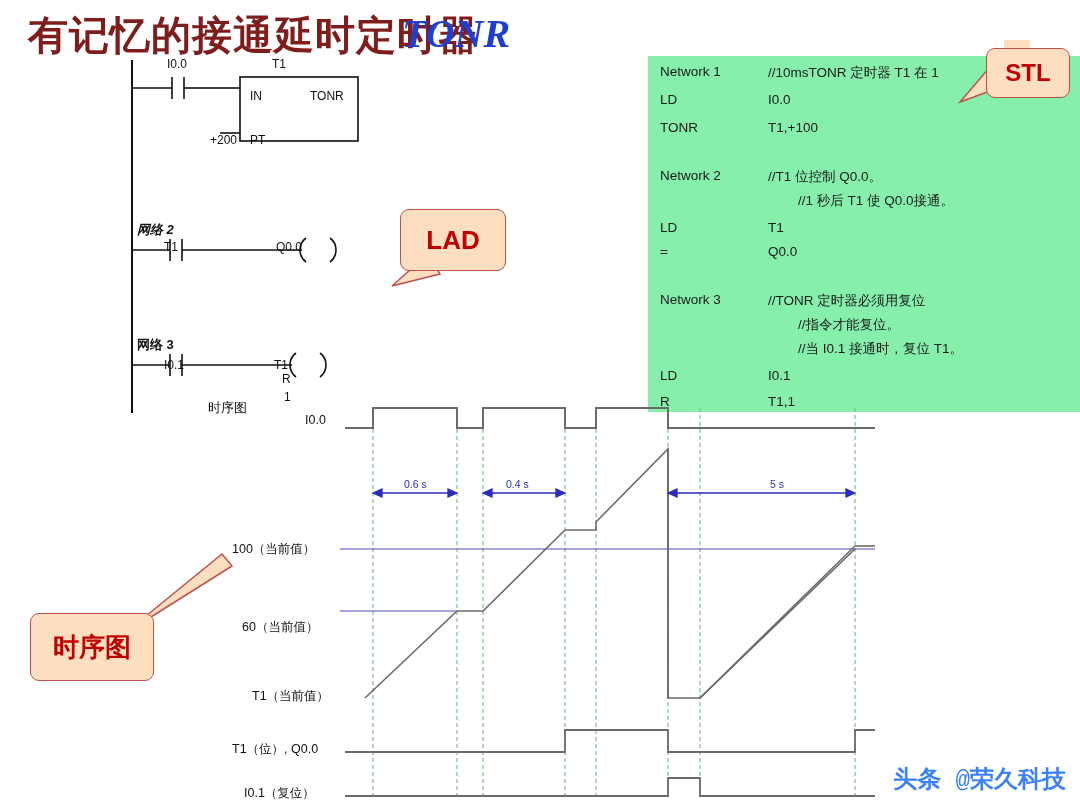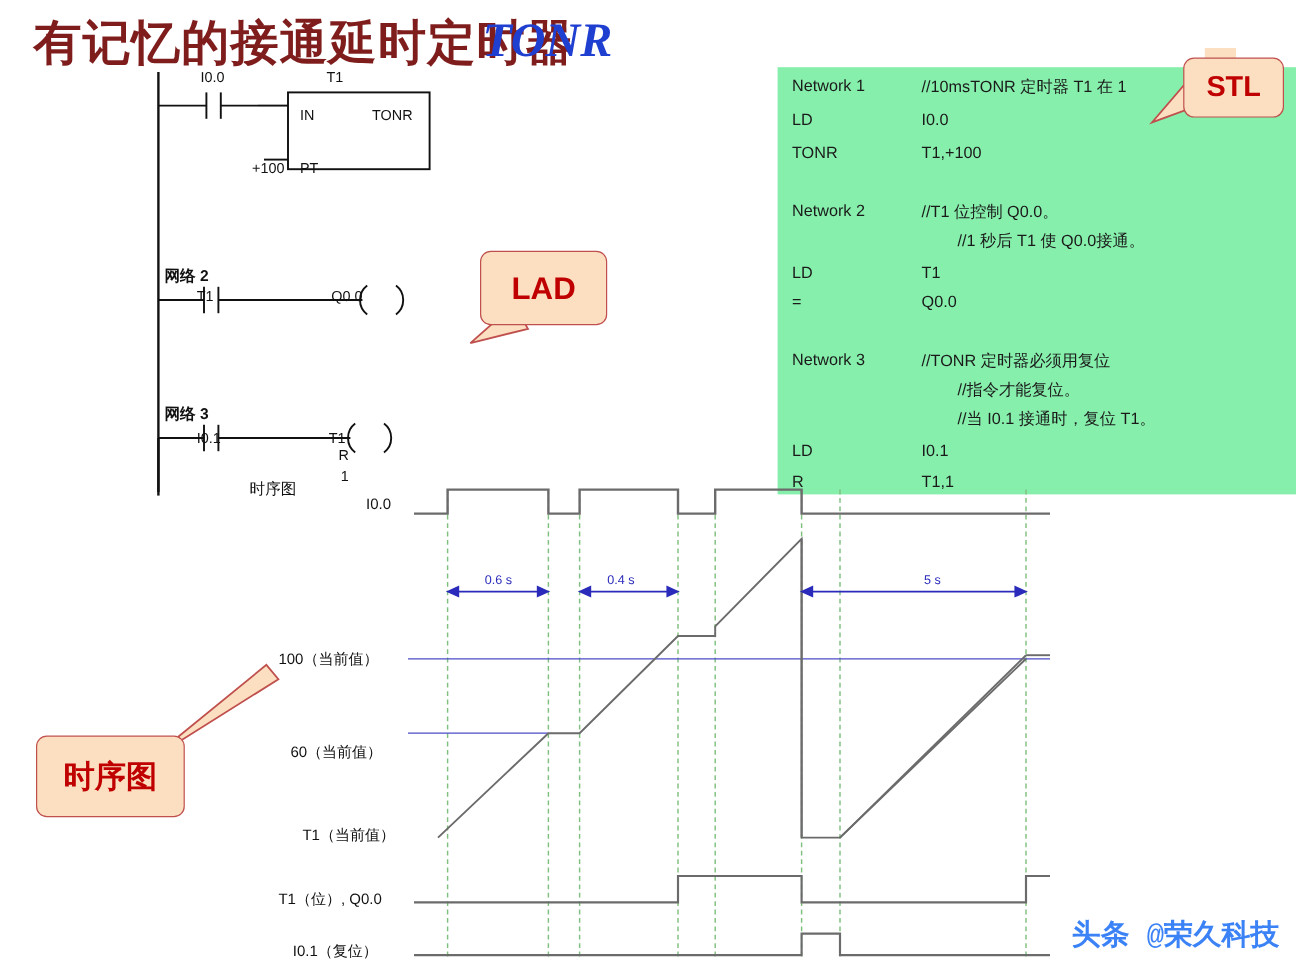--- a/index.html
+++ b/index.html
@@ -157,23 +157,23 @@
   <path d="M 200 298 A 15 15 0 0 1 200 322" fill="none" stroke="#111" stroke-width="1.6"></path>
 
   <line x1="12" y1="310" x2="12" y2="358" stroke="#111" stroke-width="2"></line>
 </svg>
 
 <div class="lad-txt" style="left:167px; top:57px;">I0.0</div>
 <div class="lad-txt" style="left:272px; top:57px;">T1</div>
 <div class="lad-txt" style="left:250px; top:89px;">IN</div>
 <div class="lad-txt" style="left:310px; top:89px;">TONR</div>
 <div class="lad-txt" style="left:250px; top:133px;">PT</div>
-<div class="lad-txt" style="left:210px; top:133px;">+100</div>
-
-<div class="lad-txt bold big" style="left:137px; top:221px;">网络 2</div>
+<div class="lad-txt" style="left:210px; top:133px;">+200</div>
+
+<div class="lad-txt bold big" style="left:137px; top:221px;font-style:italic;">网络 2</div>
 <div class="lad-txt" style="left:164px; top:240px;">T1</div>
 <div class="lad-txt" style="left:276px; top:240px;">Q0.0</div>
 
 <div class="lad-txt bold big" style="left:137px; top:336px;">网络 3</div>
 <div class="lad-txt" style="left:164px; top:358px;">I0.1</div>
 <div class="lad-txt" style="left:274px; top:358px;">T1</div>
 <div class="lad-txt" style="left:282px; top:372px;">R</div>
 <div class="lad-txt" style="left:284px; top:390px;">1</div>
 <div class="lad-txt big" style="left:208px; top:399px;">时序图</div>
 

